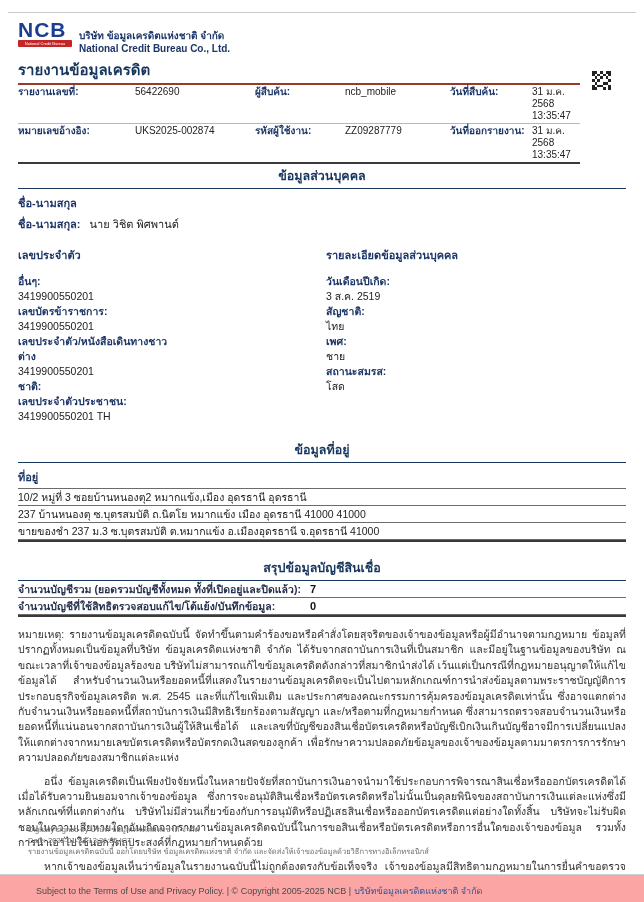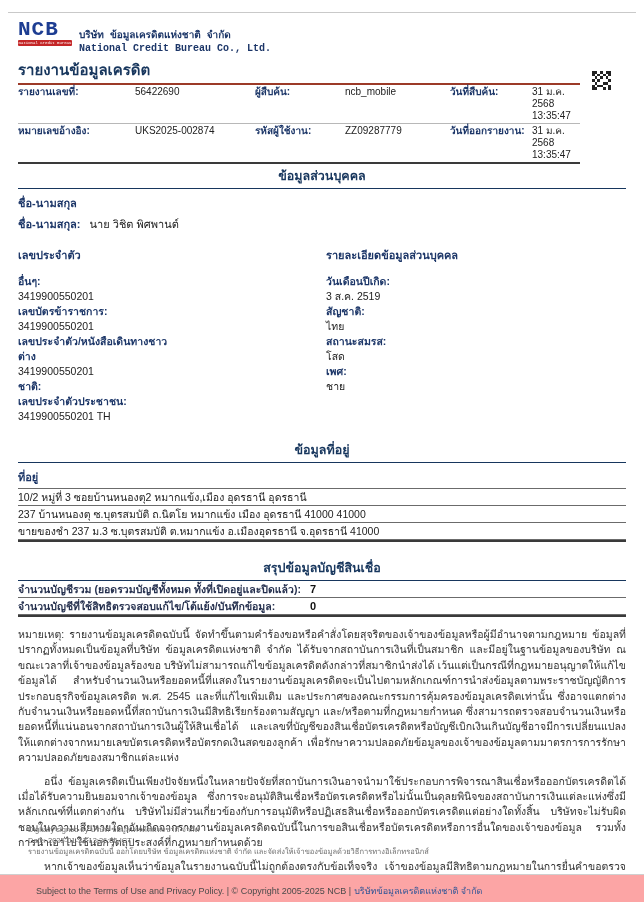--- a/index.html
+++ b/index.html
@@ -10,21 +10,21 @@
     margin:0 auto;
     background:#ffffff;
     font-family:"Liberation Sans","DejaVu Sans",sans-serif;
     color:#222;
     overflow:hidden;
   }
   .top-rule{ margin:12px 8px 0 8px; border-top:1px solid #c9c9c9; }
   .inner{ padding:0 18px; }
 
   
-  .header{ display:flex; justify-content:space-between; align-items:flex-end; margin-top:7px;font-family:Liberation Mono, monospace; }
+  .header{ display:flex; justify-content:space-between; align-items:flex-end; margin-top:7px; }
   .logo-area{ display:flex; align-items:flex-start; gap:7px; }
   .logo{ width:54px; }
   .logo-ncb{ font-size:21px; font-weight:bold; color:#1d3d92; letter-spacing:1px; line-height:20px; }
   .logo-banner{ background:#c42627; color:#fff; font-size:4px; text-align:center; padding:1px 0; border-radius:1px; width:54px; }
   .company{ padding-top:1px;margin-top:8px; }
   .company-th{ font-size:10px; font-weight:bold; color:#1c3668; line-height:13px; }
   .company-en{ font-size:10px; font-weight:bold; color:#1c3668; line-height:13px; }
   .header-right{ text-align:center; padding-right:34px; }
   .confidential{ font-size:15px; font-weight:bold; color:#e05a1f; line-height:17px; }
   .page-num{ font-size:10.5px; font-weight:bold; color:#1c3668; margin-top:2px; }
@@ -205,26 +205,26 @@
         <div class="col-title">รายละเอียดข้อมูลส่วนบุคคล</div>
         <div class="kv">
           <span class="k">วันเดือนปีเกิด:</span>
           <span class="v">3 ส.ค. 2519</span>
         </div>
         <div class="kv">
           <span class="k">สัญชาติ:</span>
           <span class="v">ไทย</span>
         </div>
         <div class="kv">
+          <span class="k">เพศ:</span>
+          <span class="v">ชาย</span>
+        </div>
+        <div class="kv">
           <span class="k">สถานะสมรส:</span>
           <span class="v">โสด</span>
-        </div>
-        <div class="kv">
-          <span class="k">เพศ:</span>
-          <span class="v">ชาย</span>
         </div>
       </div>
     </div>
 
     <div class="section-head" style="margin-top:14px;">
       <span class="section-title">ข้อมูลที่อยู่</span>
     </div>
     <div class="addr-table">
       <div class="addr-head">ที่อยู่</div>
       <div class="addr-line">10/2 หมู่ที่ 3 ซอยบ้านหนองตุ2 หมากแข้ง,เมือง อุดรธานี อุดรธานี</div>

